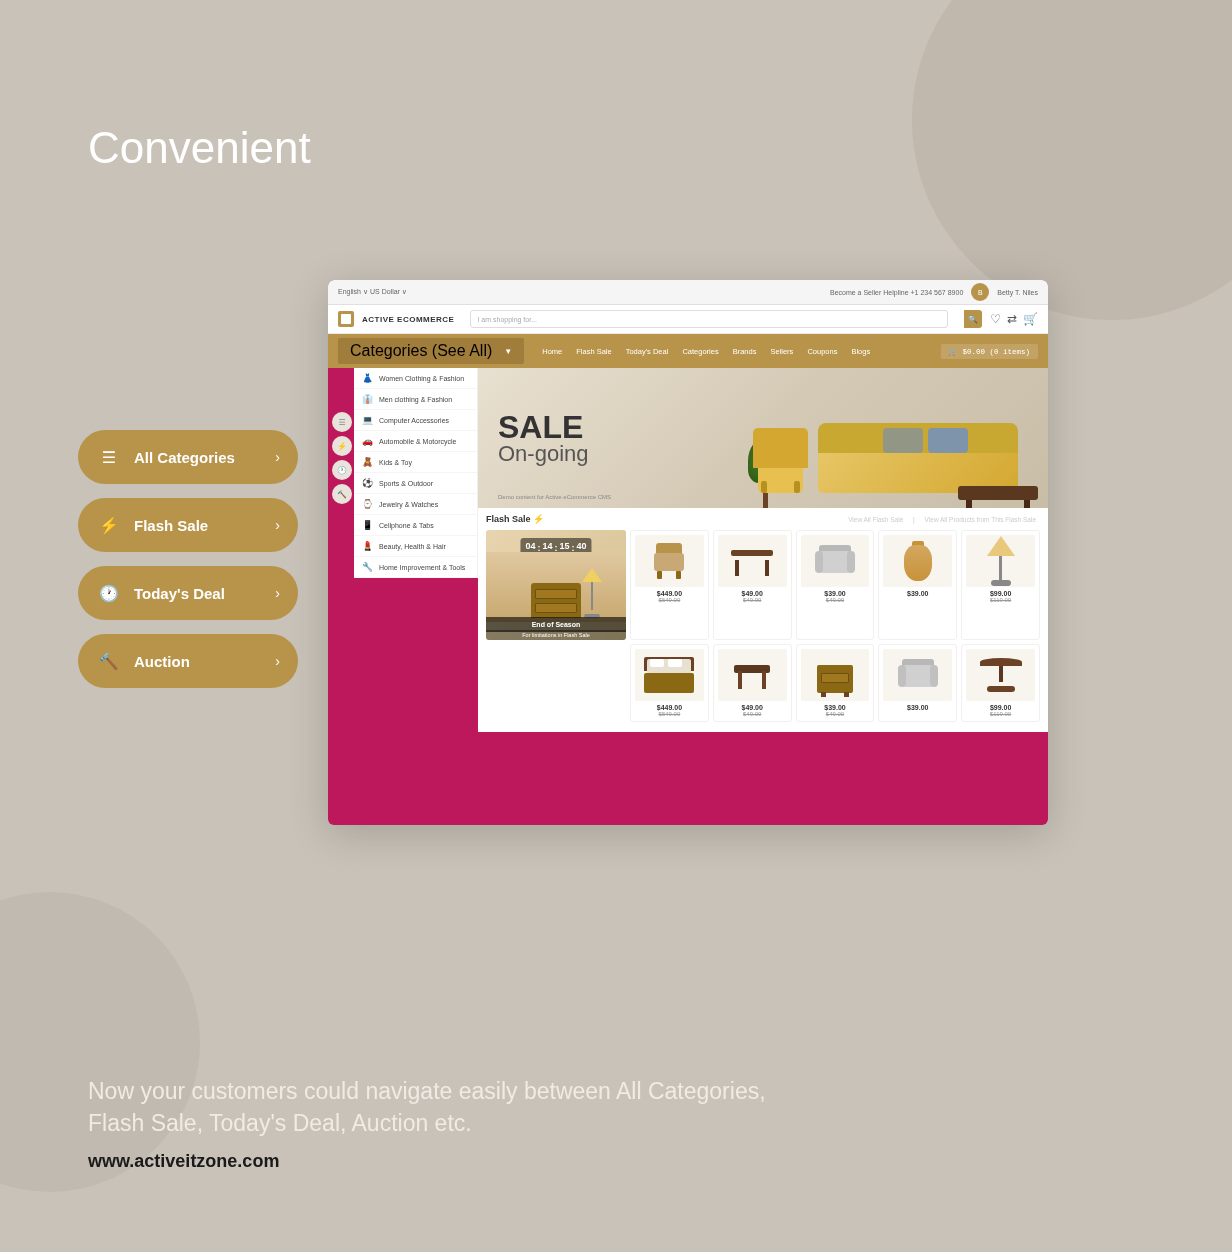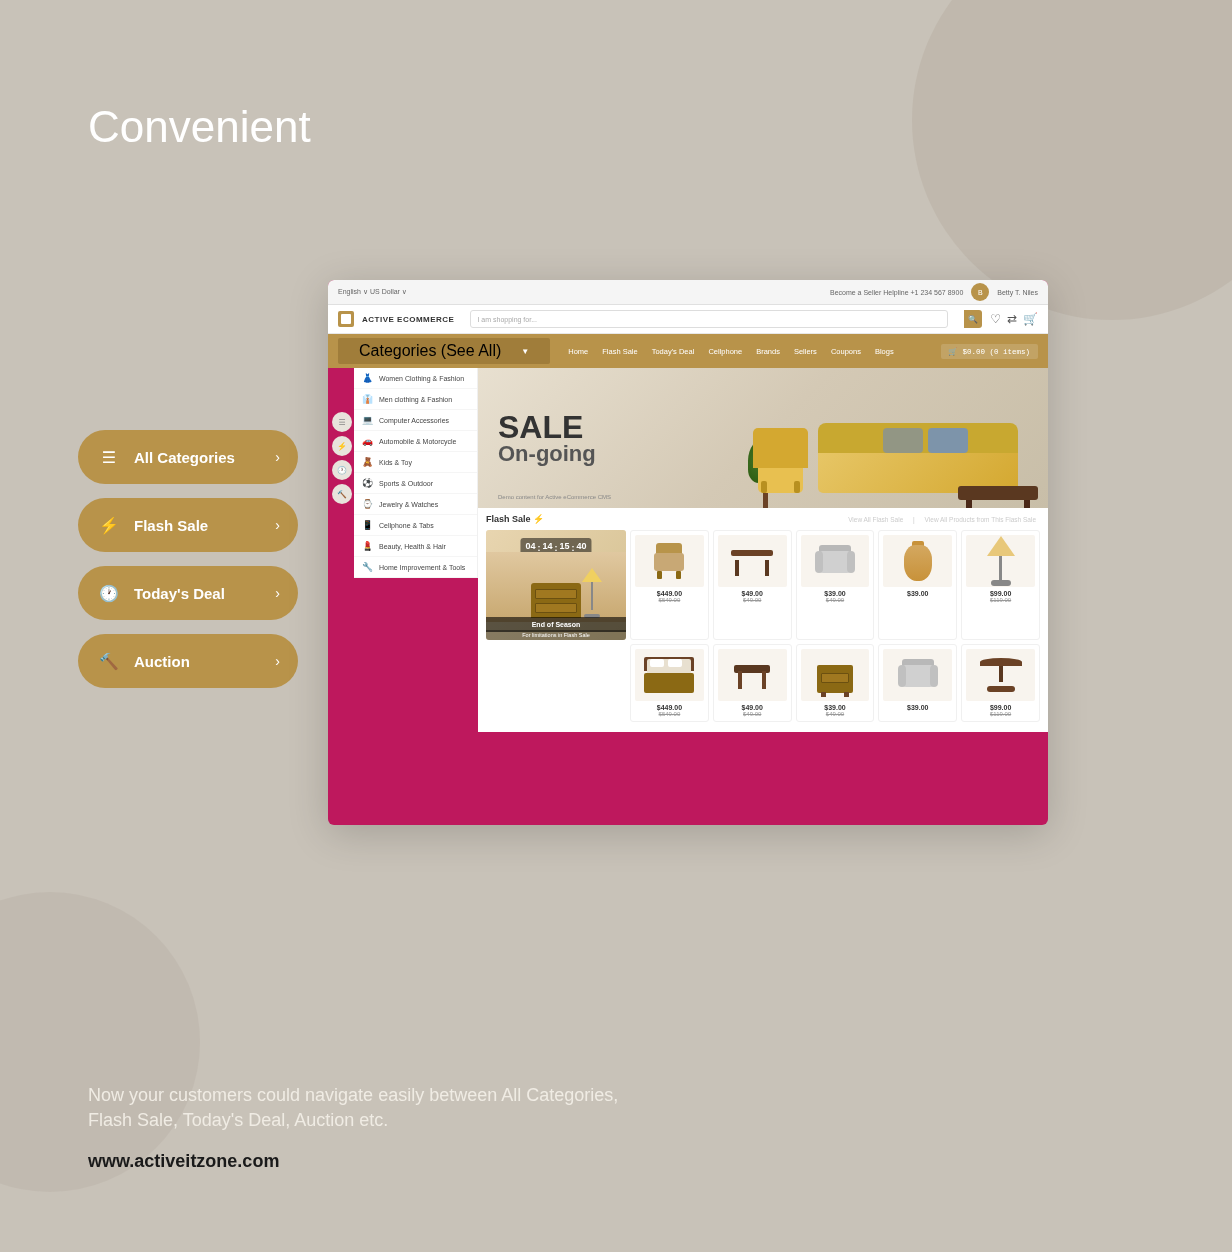--- a/index.html
+++ b/index.html
@@ -30,21 +30,21 @@
       width: 300px;
       height: 300px;
       border-radius: 50%;
       background: rgba(180,170,158,0.3);
       pointer-events: none;
     }
 
     
     .header-section {
       position: absolute;
-      top: 101px;
+      top: 122px;
       left: 88px;
     }
     .header-convenient {
       font-size: 44px;
       font-weight: 300;
       color: #fff;
       line-height: 1.2;
     }
     .header-main {
       font-size: 52px;
@@ -196,25 +196,25 @@
     
     .browser-navbar {
       background: #b8934a;
       padding: 4px 10px;
       display: flex;
       align-items: center;
       gap: 0;
     }
     .nav-categories {
       background: #a07d3a;
-      padding: 4px 21px;
+      padding: 4px 12px;
       border-radius: 2px;
       display: flex;
       align-items: center;
-      gap: 20px;
+      gap: 12px;
     }
     .nav-links {
       display: flex;
       gap: 2px;
       margin-left: 12px;
       align-items: center;
     }
     .nav-link {
       font-size: 7.5px;
       color: #fff;
@@ -289,21 +289,21 @@
       padding: 8px 20px;
     }
     .hero-sale-text {
       font-size: 32px;
       font-weight: 800;
       color: #333;
       line-height: 1;
     }
     .hero-ongoing {
       font-size: 22px;
-      font-weight: 700;
+      font-weight: 400;
       color: #555;
       line-height: 1;
     }
     .plant-trunk {
       width: 6px;
       height: 30px;
       background: #8B6914;
       margin: 0 auto;
       margin-top: 50px;
     }
@@ -585,25 +585,25 @@
     .rt-base { width: 28px; height: 6px; background: #6b4226; border-radius: 3px; position: absolute; bottom: 0; left: 7px; }
 
     
     .bottom-section {
       position: absolute;
       bottom: 80px;
       left: 88px;
       right: 88px;
     }
     .bottom-desc {
-      font-size: 18px;
+      font-size: 23px;
       font-weight: 400;
       color: #f0ece4;
       line-height: 1.4;
-      margin-bottom: 18px;
+      margin-bottom: 12px;
     }
     .bottom-url {
       font-size: 18px;
       font-weight: 700;
       color: #1a1a1a;
     }
   </style>
 </head>
 <body>
 
@@ -670,21 +670,21 @@
 
   <div class="browser-navbar">
     <div class="nav-categories">
       <span>Categories  (See All)</span>
       <span style="color:#fff;font-size:8px;">▼</span>
     </div>
     <div class="nav-links">
       <span class="nav-link">Home</span>
       <span class="nav-link">Flash Sale</span>
       <span class="nav-link">Today's Deal</span>
-      <span class="nav-link">Cellphone</span>
+      <span class="nav-link">Categories</span>
       <span class="nav-link">Brands</span>
       <span class="nav-link">Sellers</span>
       <span class="nav-link">Coupons</span>
       <span class="nav-link">Blogs</span>
     </div>
     <div class="cart-total">
       🛒 <span>$0.00  (0 items)</span>
     </div>
   </div>
 

